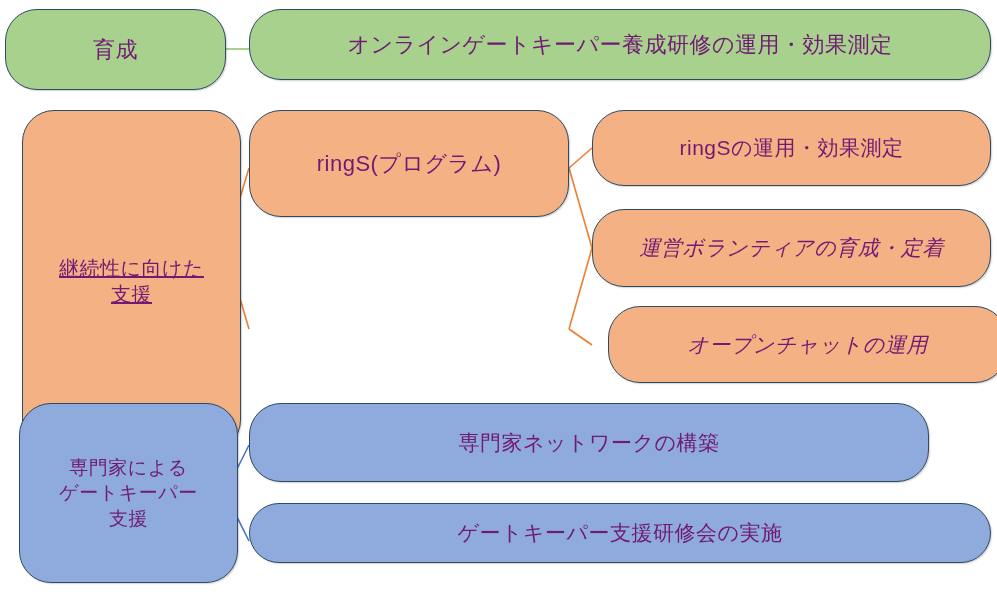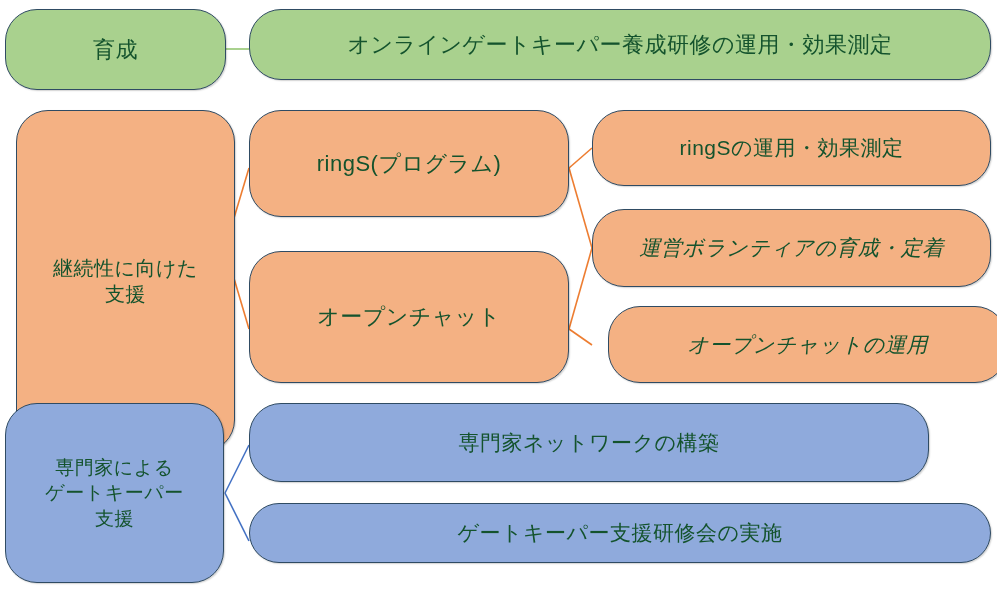--- a/index.html
+++ b/index.html
@@ -25,21 +25,21 @@
     height: 600px;
     pointer-events: none;
   }
   .node {
     position: absolute;
     box-sizing: border-box;
     display: flex;
     align-items: center;
     justify-content: center;
     text-align: center;
-    color: #14532d;
+    color: #701a75;
     border: 1.6px solid #2F4B63;
     border-radius: 32px;
     line-height: 1.32;
     white-space: pre-line;
     letter-spacing: 0.5px;
     padding: 2px 12px;
     box-shadow: 1px 1px 1.5px rgba(0,0,0,0.18);
   }
   .node.green  { background: #A9D18E; }
   .node.orange { background: #F4B183; }
@@ -69,34 +69,33 @@
     <line x1="569" y1="329" x2="592" y2="345" stroke="#ED7D31" stroke-width="1.6"></line>
 
     <line x1="225" y1="493" x2="249" y2="445" stroke="#4472C4" stroke-width="1.6"></line>
     <line x1="225" y1="493" x2="249" y2="541" stroke="#4472C4" stroke-width="1.6"></line>
   </svg>
 
   <div class="node green fs-22" style="left:5px; top:9px; width:221px; height:81px;">育成</div>
 
   <div class="node green fs-22" style="left:249px; top:9px; width:742px; height:71px;">オンラインゲートキーパー養成研修の運用・効果測定</div>
 
-  <div class="node orange fs-20" style="left:16px; top:110px; width:219px; height:342px;">継続性に向けた
+  <div class="node orange fs-20" style="left:22px; top:110px; width:219px; height:342px;text-decoration:underline;">継続性に向けた
 支援</div>
 
   <div class="node orange fs-22" style="left:249px; top:110px; width:320px; height:107px;">ringS(プログラム)</div>
 
-  <div class="node orange fs-22" style="left:249px; top:251px; width:320px; height:132px;">オープンチャット</div>
 
   <div class="node orange fs-21" style="left:592px; top:110px; width:399px; height:76px;">ringSの運用・効果測定</div>
 
   <div class="node orange fs-21" style="left:592px; top:209px; width:399px; height:78px;font-style:italic;">運営ボランティアの育成・定着</div>
 
   <div class="node orange fs-21" style="left:608px; top:306px; width:399px; height:77px;font-style:italic;">オープンチャットの運用</div>
 
-  <div class="node blue fs-19" style="left:5px; top:403px; width:219px; height:180px;">専門家による
+  <div class="node blue fs-19" style="left:19px; top:403px; width:219px; height:180px;">専門家による
 ゲートキーパー
 支援</div>
 
   <div class="node blue fs-21" style="left:249px; top:403px; width:680px; height:79px;">専門家ネットワークの構築</div>
 
   <div class="node blue fs-21" style="left:249px; top:503px; width:742px; height:60px;">ゲートキーパー支援研修会の実施</div>
 
 </div>
 
 </body></html>

